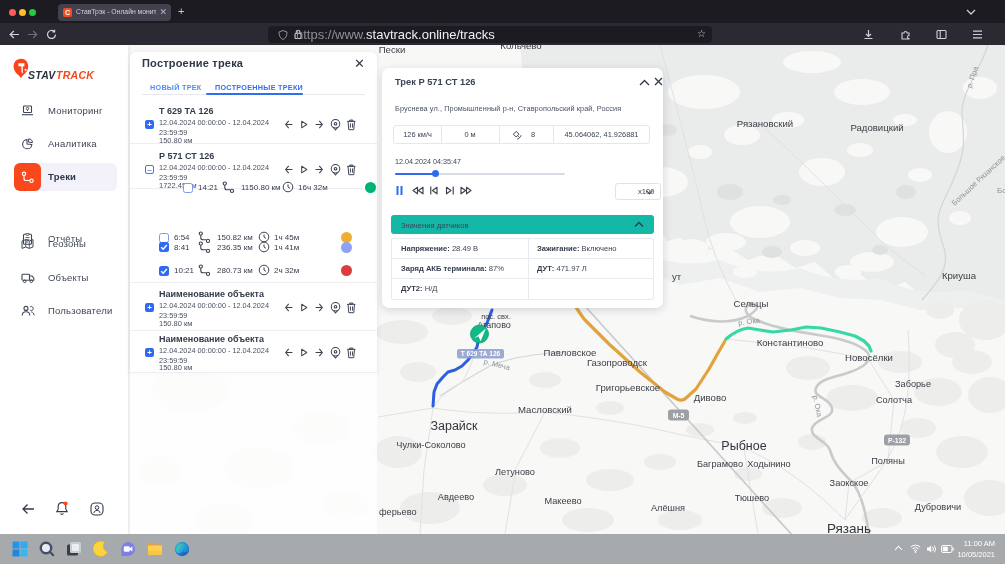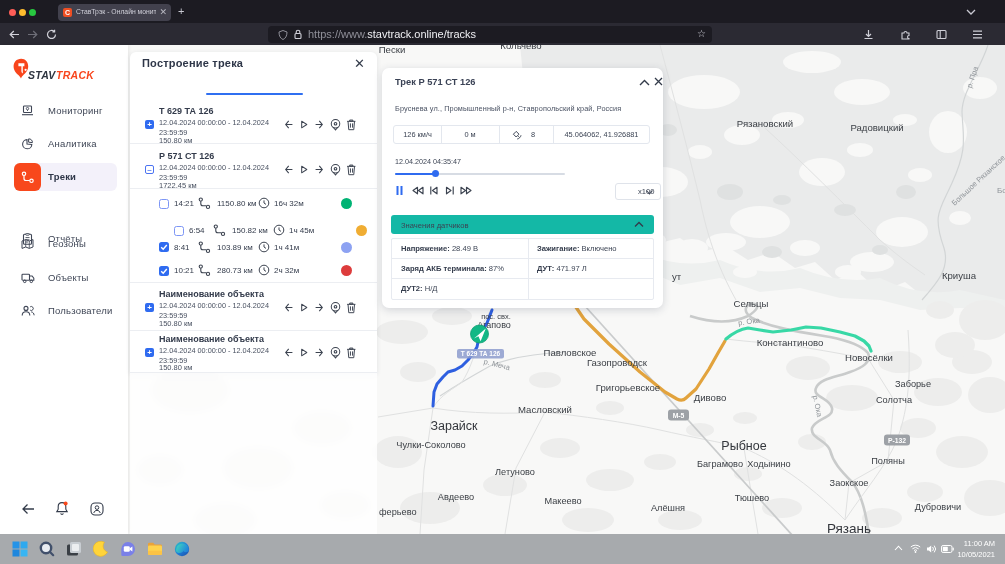--- a/index.html
+++ b/index.html
@@ -9,21 +9,21 @@
   
   #tabbar{position:absolute;left:0;top:0;width:1005px;height:23px;background:#1c1b22;}
   .tl{position:absolute;top:9px;width:7px;height:7px;border-radius:50%;}
   #tab{position:absolute;left:58px;top:3.5px;width:113px;height:17px;background:#42414d;border-radius:4px;}
   #tab .fav{position:absolute;left:5px;top:4px;width:9px;height:9px;border-radius:2px;background:#f04f23;color:#fff;
      font-size:7px;line-height:9px;text-align:center;font-weight:bold;}
   #tab .ttl{position:absolute;left:18px;top:3.5px;width:80px;height:10px;overflow:hidden;color:#cfcfd8;font-size:6.8px;line-height:10px;white-space:nowrap;}
   #tab .x{position:absolute;right:4px;top:3px;color:#b9b9c2;font-size:9px;line-height:11px;}
   #toolbar{position:absolute;left:0;top:23px;width:1005px;height:22px;background:#2b2a33;}
   #urlbar{position:absolute;left:268px;top:2.5px;width:444px;height:17px;background:#1c1b22;border-radius:4px;}
-  #urlbar .u{position:absolute;left:40px;top:3px;font-size:11px;line-height:11px;color:#8f8f98;white-space:nowrap;}
+  #urlbar .u{position:absolute;left:28px;top:3px;font-size:13px;line-height:11px;color:#8f8f98;white-space:nowrap;}
   #urlbar .u b{color:#efeff3;font-weight:normal;}
   
   #sidebar{position:absolute;left:0;top:45px;width:128px;height:489px;background:#fff;box-shadow:1px 0 3px rgba(0,0,0,.08);}
   .mi{position:absolute;left:0;width:128px;height:28px;}
   .mi .ic{position:absolute;left:21px;top:8px;}
   .mi .tx{position:absolute;left:48px;top:8px;font-size:9.5px;line-height:12px;color:#3f4656;letter-spacing:.2px;}
   
   #panel{position:absolute;left:130px;top:52px;width:247px;height:482px;}
   #panel .solid{position:absolute;left:0;top:0;width:247px;height:321px;background:#fff;border-radius:6px 6px 0 0;box-shadow:0 1px 5px rgba(30,40,70,.10);}
   #panel .glass{position:absolute;left:0;top:321px;width:247px;height:161px;background:rgba(255,255,255,0.8);backdrop-filter:blur(2.5px);}
@@ -397,20 +397,24 @@
         <circle cx="7" cy="5.6" r="1.8" fill="none" stroke="#333b4a" stroke-width="1.0"></circle>
         <path d="M3.8 11 c0.4-1.8 1.7-2.6 3.2-2.6 s2.8 0.8 3.2 2.6" fill="none" stroke="#333b4a" stroke-width="1.0"></path>
       </svg>
   </div>
 
   <div id="panel">
     <div class="solid"></div>
     <div class="glass"></div>
     <div class="ptitle">Построение трека</div>
     <div class="pclose">✕</div>
+    <div class="tabrow">
+      <div class="tab1">НОВЫЙ ТРЕК</div>
+      <div class="tab2">ПОСТРОЕННЫЕ ТРЕКИ</div>
+    </div>
     <div class="tabul"></div>
 
     <div class="titem" style="top:0;">
       <div class="t" style="top:54px;">Т 629 ТА 126</div>
       <div class="plus" style="top:68px;">+</div>
       <div class="d" style="top:66px;">12.04.2024 00:00:00 - 12.04.2024<br>23:59:59</div>
       <div class="km" style="top:84px;">150.80 км</div>
       <svg class="abs" style="left:155px;top:66px;" width="76" height="13" viewBox="0 0 82 14">
         <g stroke="#3c4350" fill="none" stroke-width="1.2">
           <path d="M8 7 H0.8 M4 3.2 L0.8 7 l3.2 3.8"></path>
@@ -443,41 +447,41 @@
             <path d="M52 10 l2.5 3 l2.5 -3" stroke-width="1.1"></path>
           <g stroke-width="1.05">
               <path d="M67 3.6 h9 M68 3.6 l0.8 9 h5.4 l0.8-9 M69.8 2.2 h3.4 v1.2 h-3.4 Z"></path>
               <path d="M70.6 5.8 v4.6 M72.9 5.8 v4.6"></path>
             </g>
         </g>
       </svg>
       <div class="sep" style="top:136px;"></div>
     </div>
 
-    <div class="srow" style="top:140px;">
+    <div class="srow" style="top:124px;margin-left:24px;">
       <div class="cb off"></div>
         <div class="tm">14:21</div>
       <svg class="abs" style="left:68px;top:5px;" width="13" height="13" viewBox="0 0 13 13">
           <g stroke="#3c4350" fill="none" stroke-width="1.1">
             <circle cx="2.8" cy="2.6" r="1.6"></circle>
             <circle cx="10" cy="9.9" r="1.6"></circle>
             <path d="M2.8 4.2 v2.6 a2 2 0 0 0 2 2 h3.4"></path>
           </g>
         </svg>
       <div class="dist">1150.80 км</div>
       <svg class="abs" style="left:128px;top:5px;" width="12" height="12" viewBox="0 0 12 12">
           <g stroke="#3c4350" fill="none" stroke-width="1.0">
             <circle cx="6" cy="6" r="4.8"></circle>
             <path d="M6 3.4 V6 L8 7.4"></path>
           </g>
         </svg>
       <div class="dur">16ч 32м</div>
       <div class="dot" style="background:#00b374;"></div>
     </div>
-    <div class="srow" style="top:167px;margin-left:15px;">
+    <div class="srow" style="top:174px;">
       <div class="cb off"></div>
         <div class="tm">6:54</div>
       <svg class="abs" style="left:68px;top:5px;" width="13" height="13" viewBox="0 0 13 13">
           <g stroke="#3c4350" fill="none" stroke-width="1.1">
             <circle cx="2.8" cy="2.6" r="1.6"></circle>
             <circle cx="10" cy="9.9" r="1.6"></circle>
             <path d="M2.8 4.2 v2.6 a2 2 0 0 0 2 2 h3.4"></path>
           </g>
         </svg>
       <div class="dist">150.82 км</div>
@@ -497,21 +501,21 @@
           </svg>
         </div>
         <div class="tm">8:41</div>
       <svg class="abs" style="left:68px;top:5px;" width="13" height="13" viewBox="0 0 13 13">
           <g stroke="#3c4350" fill="none" stroke-width="1.1">
             <circle cx="2.8" cy="2.6" r="1.6"></circle>
             <circle cx="10" cy="9.9" r="1.6"></circle>
             <path d="M2.8 4.2 v2.6 a2 2 0 0 0 2 2 h3.4"></path>
           </g>
         </svg>
-      <div class="dist">103.89 км</div>
+      <div class="dist">236.35 км</div>
       <svg class="abs" style="left:128px;top:5px;" width="12" height="12" viewBox="0 0 12 12">
           <g stroke="#3c4350" fill="none" stroke-width="1.0">
             <circle cx="6" cy="6" r="4.8"></circle>
             <path d="M6 3.4 V6 L8 7.4"></path>
           </g>
         </svg>
       <div class="dur">1ч 41м</div>
       <div class="dot" style="background:#8da2f2;"></div>
     </div>
     <div class="srow" style="top:207px;padding-left:9px;">

